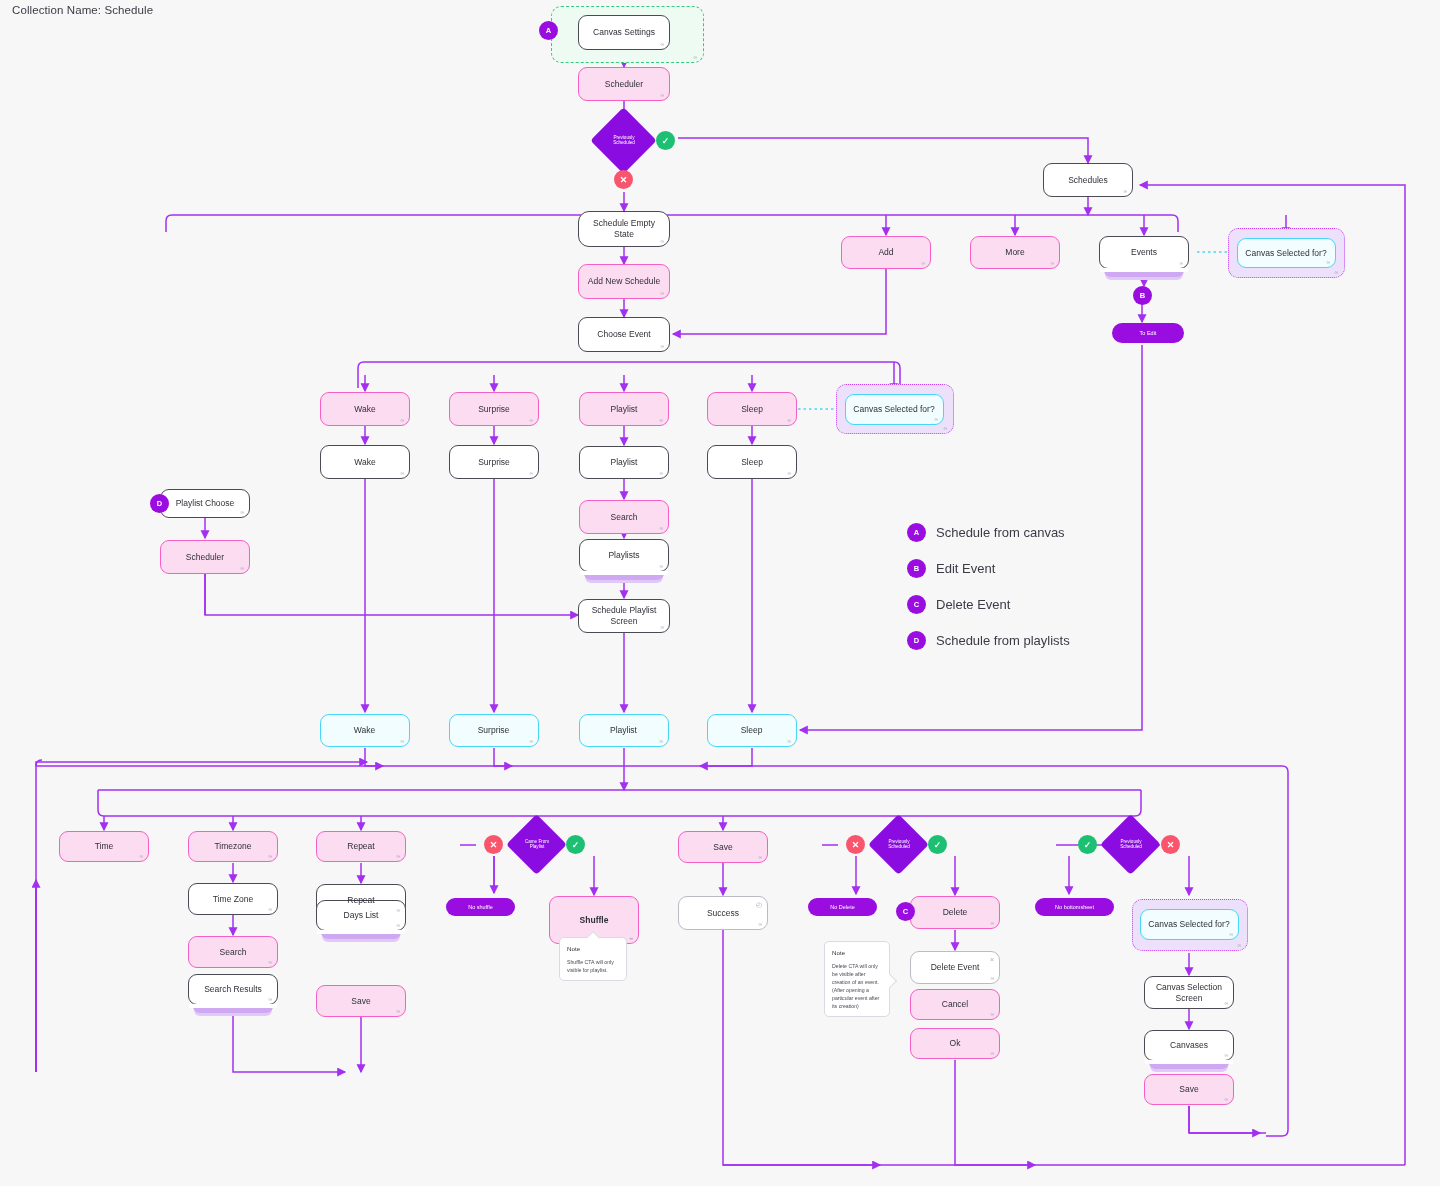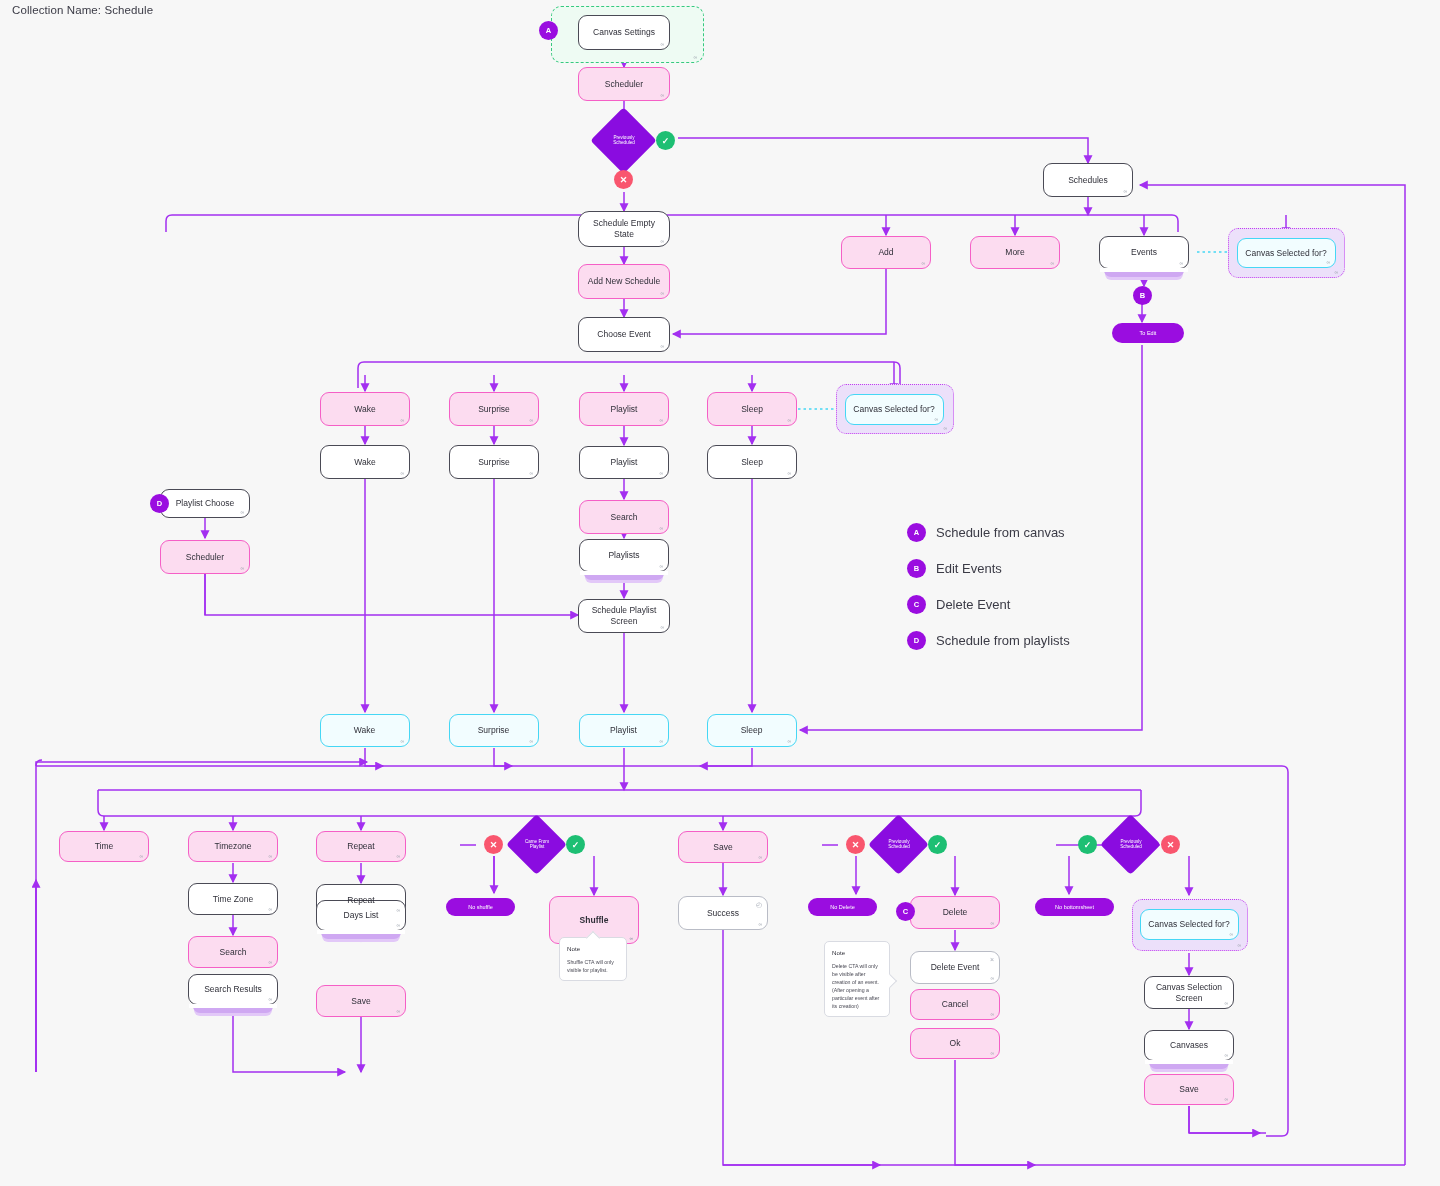--- a/index.html
+++ b/index.html
@@ -489,21 +489,21 @@
     <span class="inf">∞</span>
     </div>
 
   <div class="legend">
     <div class="legend-row" style="left:907px;top:523px;">
       <div class="legend-key">A</div>
       <div class="legend-txt">Schedule from canvas</div>
     </div>
     <div class="legend-row" style="left:907px;top:559px;">
       <div class="legend-key">B</div>
-      <div class="legend-txt">Edit Events</div>
+      <div class="legend-txt">Edit Event</div>
     </div>
     <div class="legend-row" style="left:907px;top:595px;">
       <div class="legend-key">C</div>
       <div class="legend-txt">Delete Event</div>
     </div>
     <div class="legend-row" style="left:907px;top:631px;">
       <div class="legend-key">D</div>
       <div class="legend-txt">Schedule from playlists</div>
     </div>
   </div>

